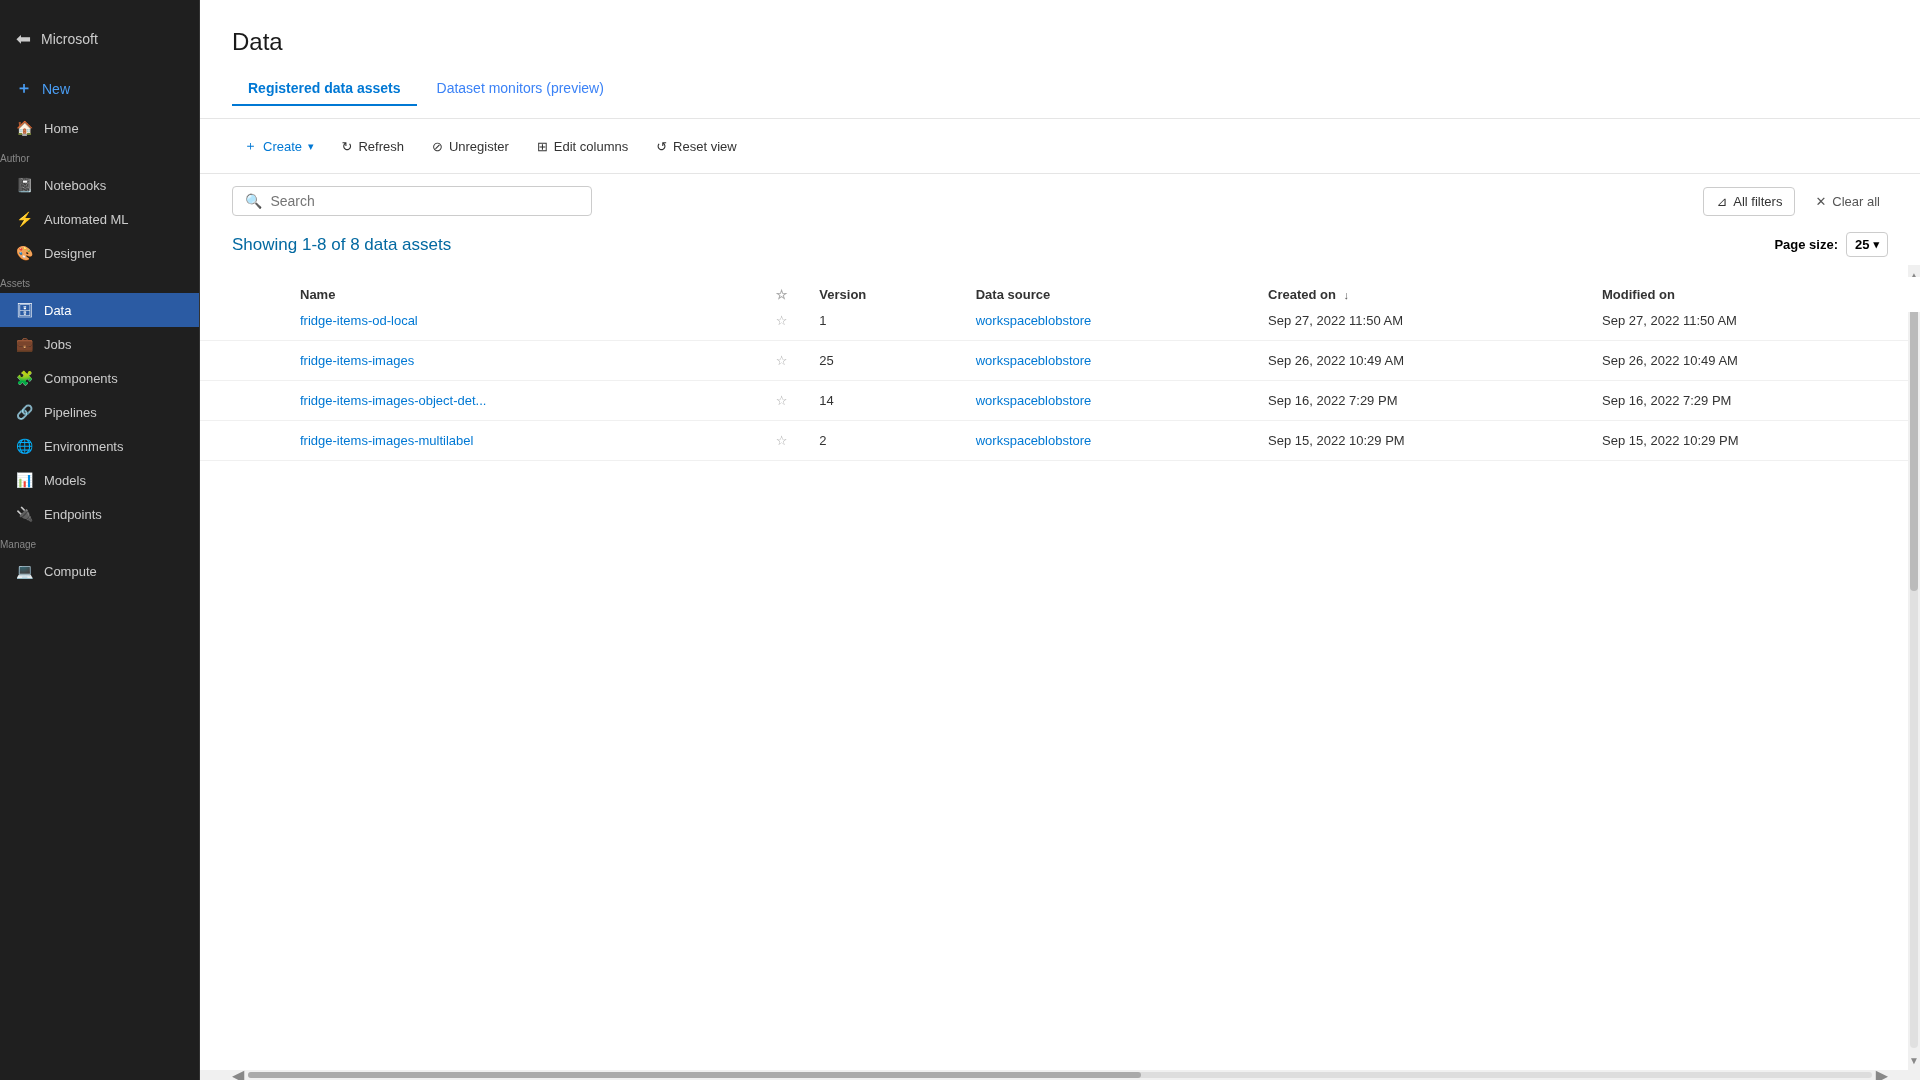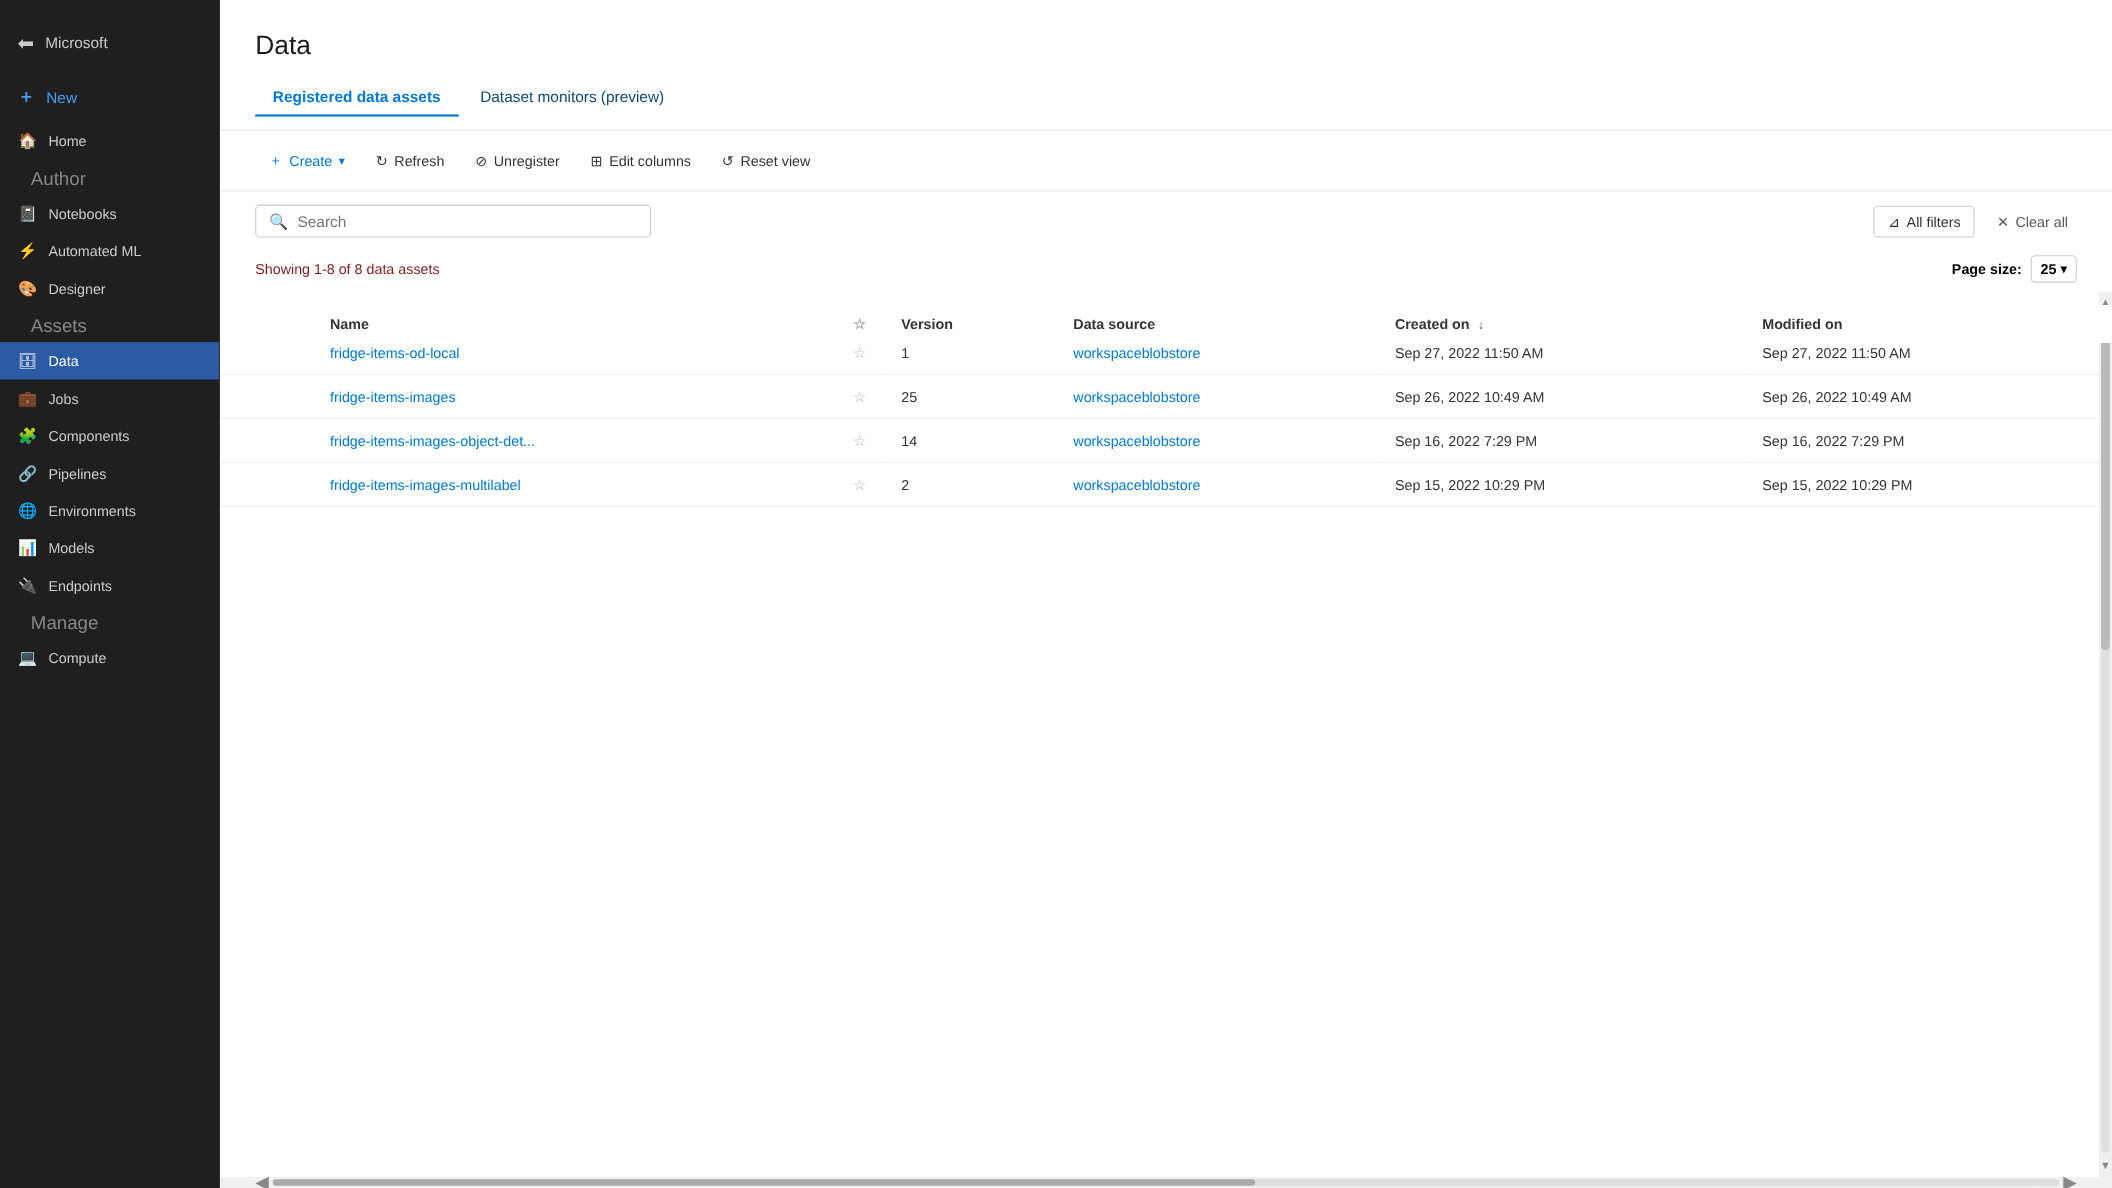--- a/index.html
+++ b/index.html
@@ -40,22 +40,22 @@
       padding: 8px 16px;
       color: #ccc;
       font-size: 13px;
       cursor: pointer;
     }
     .sidebar-item.active {
       background: #2b5ba3;
       color: #fff;
     }
     .sidebar-section-label {
-      padding: 8px 28px 4px;
-      font-size: 17px;
+      padding: 8px 0 4px;
+      font-size: 10px;
       color: #888;
       text-transform: none;
     }
     .sidebar-icon {
       width: 18px;
       height: 18px;
       flex-shrink: 0;
       display: flex;
       align-items: center;
       justify-content: center;
@@ -80,21 +80,21 @@
       color: #1a1a1a;
       margin-bottom: 16px;
     }
     .tabs {
       display: flex;
       gap: 0;
     }
     .tab {
       padding: 8px 16px;
       font-size: 14px;
-      color: #0c4a6e;
+      color: #3b82f6;
       cursor: pointer;
       border-bottom: 2px solid transparent;
       margin-right: 4px;
     }
     .tab.active {
       color: #0078d4;
       border-bottom: 2px solid #0078d4;
       font-weight: 600;
     }
 
@@ -176,22 +176,22 @@
     }
 
     
     .table-meta {
       display: flex;
       align-items: center;
       justify-content: space-between;
       padding: 4px 32px 8px;
     }
     .showing-text {
-      font-size: 13px;
-      color: #7f1d1d;
+      font-size: 17px;
+      color: #0369a1;
     }
     .page-size-area {
       display: flex;
       align-items: center;
       gap: 8px;
       font-size: 13px;
       color: #000000;
       font-weight: bold;
     }
     .page-size-select {

